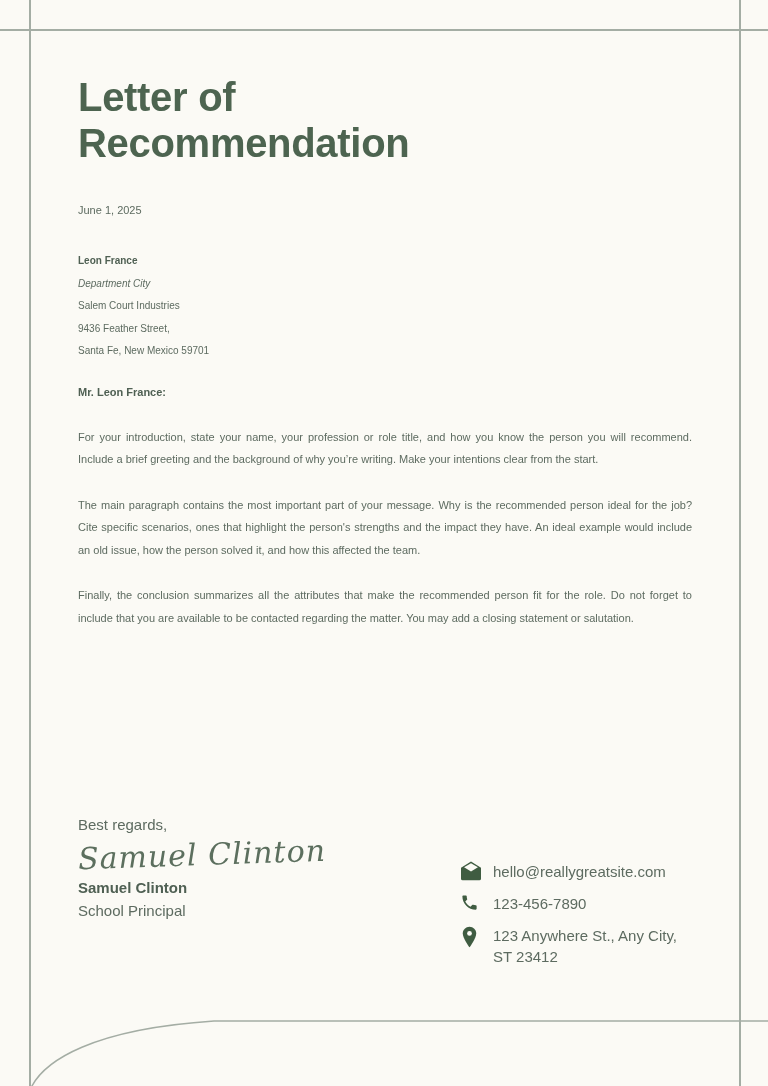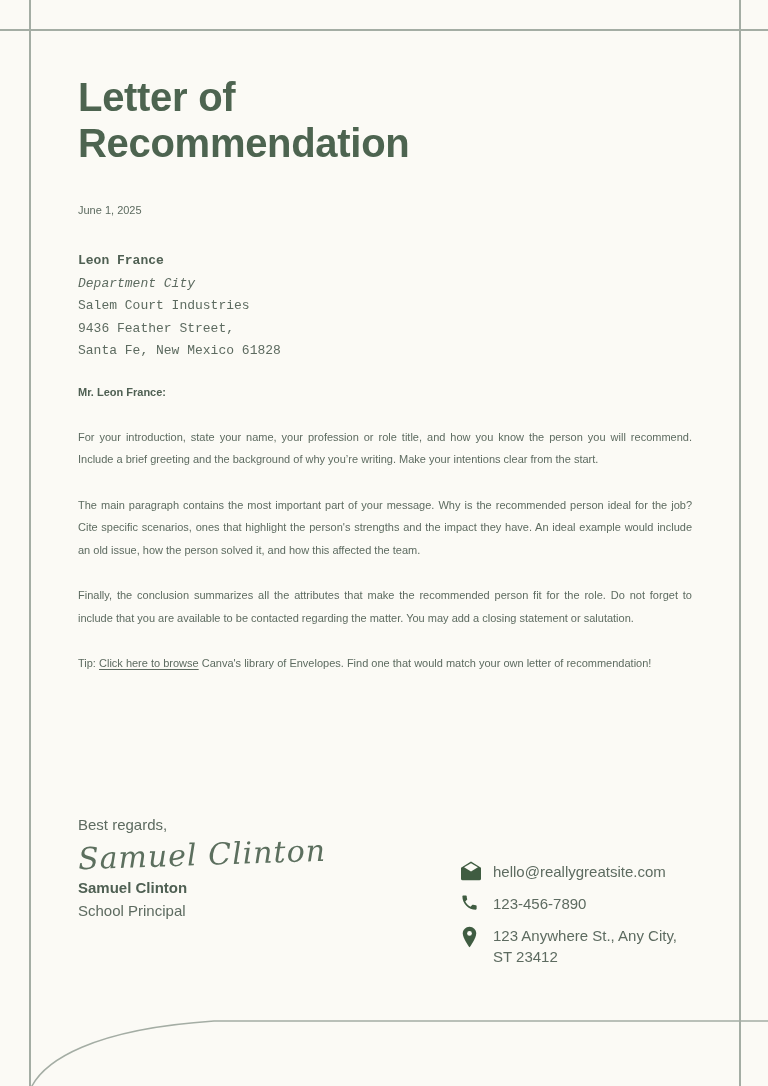--- a/index.html
+++ b/index.html
@@ -24,21 +24,21 @@
   .title {
     position: absolute; left: 78px; top: 74px;
     margin: 0;
     font-size: 40px; line-height: 46px; font-weight: bold;
     letter-spacing: -0.3px;
     color: var(--title, #4d6450);
   }
 
   .date { position: absolute; left: 78px; top: 204px; font-size: 11px; }
 
-  .recipient { position: absolute; left: 78px; top: 250px; font-size: 13px; line-height: 22.5px; font-family: Liberation Mono, monospace; }
+  .recipient { position: absolute; left: 78px; top: 250px; font-size: 10px; line-height: 22.5px; }
   .recipient .name { font-weight: bold; color: var(--heading, #4f6053); }
   .recipient .role { font-style: italic; }
 
   .body-block { position: absolute; left: 78px; top: 381px; width: 614px; font-size: 11px; line-height: 22.5px; }
   .salutation { font-weight: bold; color: var(--heading, #4f6053); margin: 0 0 22px 0; }
   .body-block p.para { margin: 0 0 23px 0; text-align: justify; }
   .body-block p.tip  { margin: 0; text-align: left; }
   .tip-link { color: inherit; text-decoration: underline; text-underline-offset: 2px; cursor: pointer; }
 
   
@@ -81,29 +81,28 @@
     <span>Recommendation</span>
   </h1>
 
   <div class="date">June 1, 2025</div>
 
   <div class="recipient">
     <div class="name">Leon France</div>
     <div class="role">Department City</div>
     <div>Salem Court Industries</div>
     <div>9436 Feather Street,</div>
-    <div>Santa Fe, New Mexico 61828</div>
+    <div>Santa Fe, New Mexico 59701</div>
   </div>
 
   <div class="body-block">
     <p class="salutation">Mr. Leon France:</p>
     <p class="para">For your introduction, state your name, your profession or role title, and how you know the person you will recommend. Include a brief greeting and the background of why you’re writing. Make your intentions clear from the start.</p>
     <p class="para">The main paragraph contains the most important part of your message. Why is the recommended person ideal for the job? Cite specific scenarios, ones that highlight the person's strengths and the impact they have. An ideal example would include an old issue, how the person solved it, and how this affected the team.</p>
     <p class="para">Finally, the conclusion summarizes all the attributes that make the recommended person fit for the role. Do not forget to include that you are available to be contacted regarding the matter. You may add a closing statement or salutation.</p>
-    <p class="tip"><span>Tip: </span><a class="tip-link">Click here to browse</a><span> Canva's library of Envelopes. Find one that would match your own letter of recommendation!</span></p>
   </div>
 
   <div class="signoff">
     <p class="closing">Best regards,</p>
     <span class="signature">Samuel Clinton</span>
     <p class="signer-name">Samuel Clinton</p>
     <p class="signer-title">School Principal</p>
   </div>
 
   <div class="contact">

